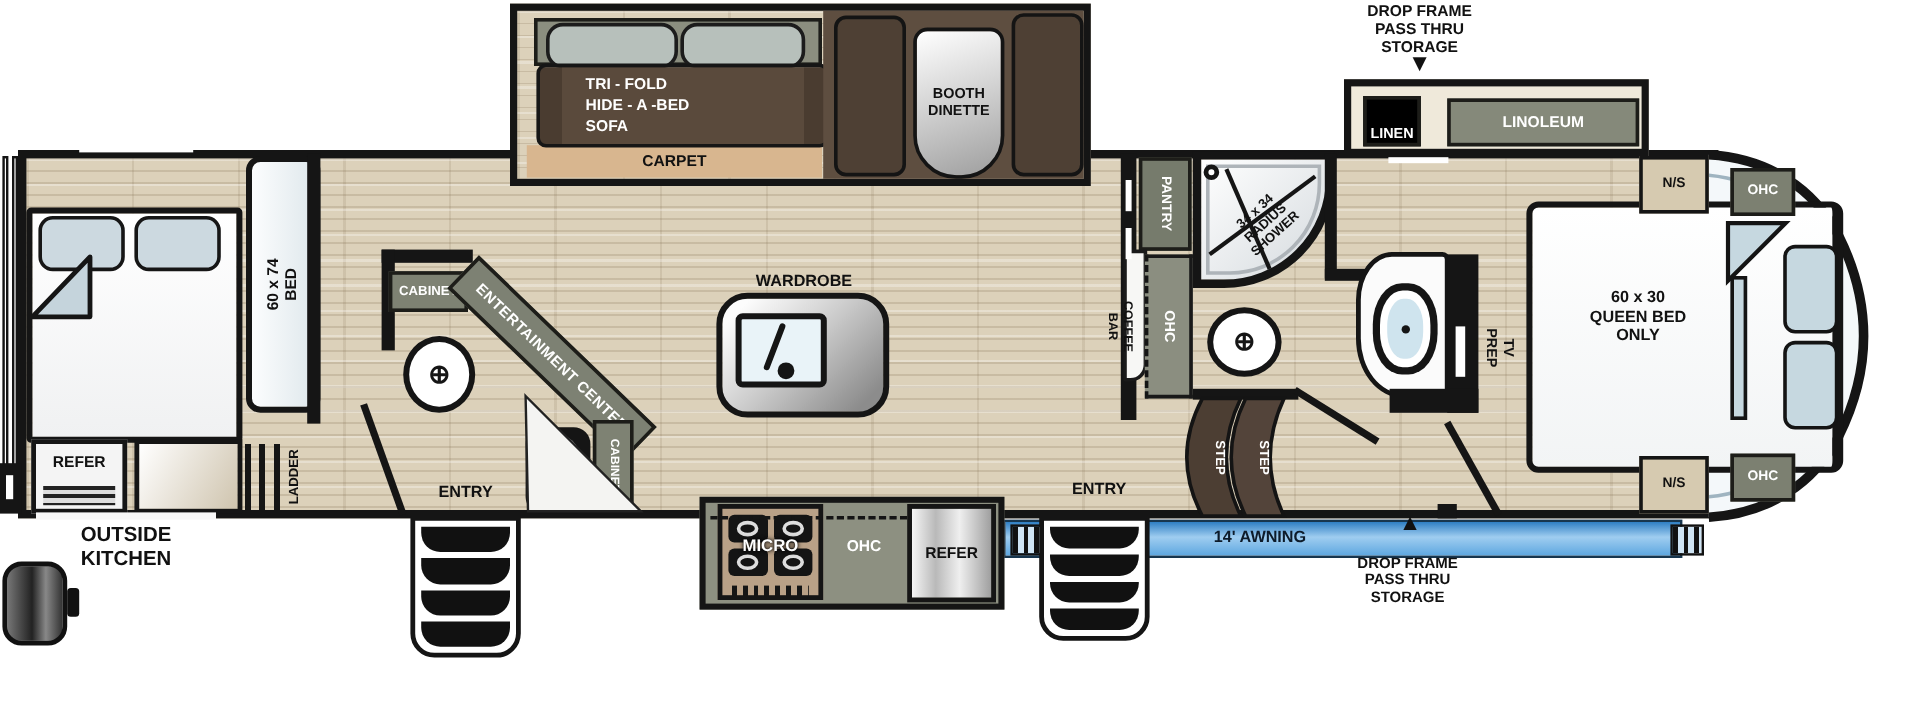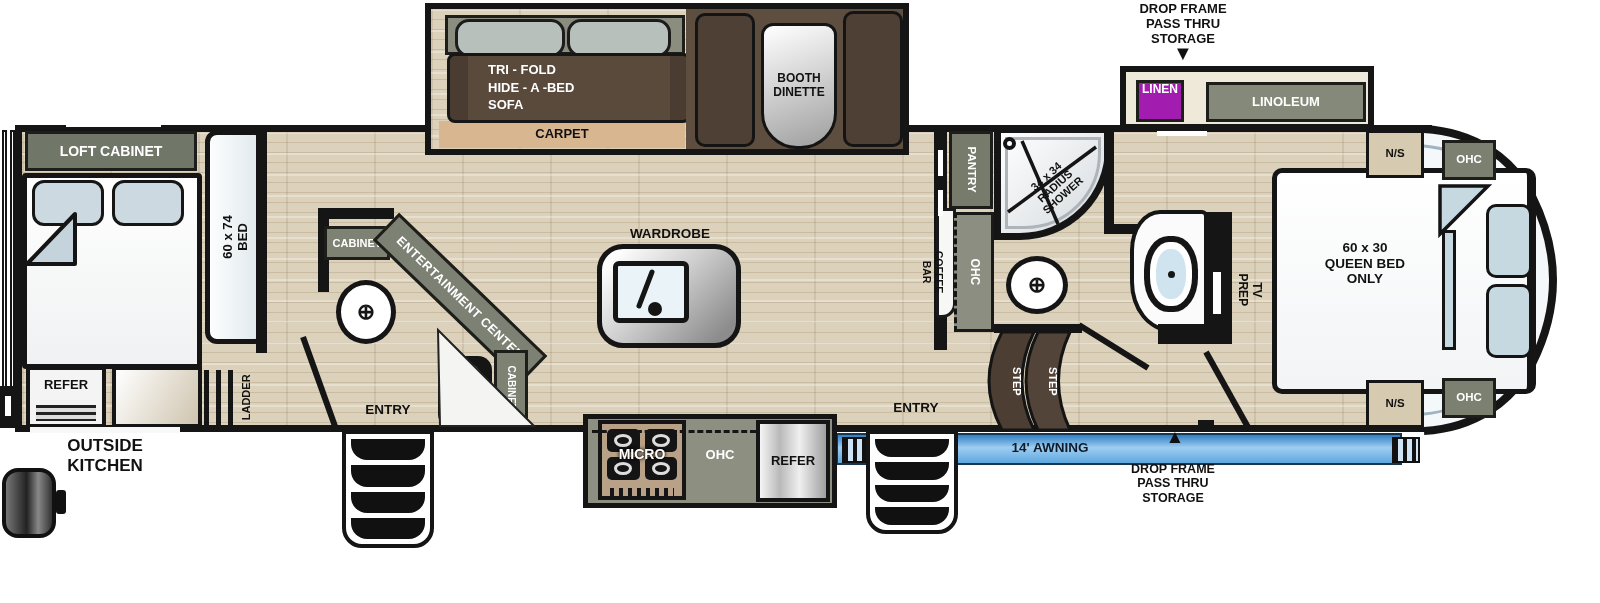--- a/index.html
+++ b/index.html
@@ -40,23 +40,20 @@
     <path d="M1424,146 C1466,150 1497,172 1515,205 C1527,229 1533,254 1533,280 C1533,306 1527,331 1515,355 C1497,388 1466,410 1424,414" fill="none" stroke="#9fb4c0" stroke-width="3"></path>
   </svg>
 
   <div class="abs" style="left:2px;top:130px;width:5px;height:265px;background:#fff;border:2px solid #151515;z-index:10;"></div>
   <div class="abs" style="left:10px;top:130px;width:5px;height:265px;background:#fff;border:2px solid #151515;z-index:10;"></div>
   <div class="abs wall" style="left:0;top:386px;width:18px;height:42px;z-index:10;"></div>
   <div class="abs" style="left:5px;top:396px;width:6px;height:20px;background:#fff;z-index:11;"></div>
   <div class="abs" style="left:2px;top:468px;width:54px;height:70px;border:4px solid #111;border-radius:16px;background:linear-gradient(90deg,#777,#222 45%,#888 70%,#333);z-index:10;"></div>
   <div class="abs" style="left:56px;top:490px;width:10px;height:24px;background:#111;border-radius:3px;z-index:10;"></div>
 
-  <div class="abs olive" style="left:25px;top:131px;width:172px;height:40px;background:#717768;display:flex;align-items:center;justify-content:center;z-index:10;">
-    <span class="lbl wlbl" style="font-size:14px;">LOFT CABINET</span>
-  </div>
   <div class="abs" style="left:22px;top:173px;width:180px;height:196px;background:linear-gradient(180deg,#fff,#f0f1f2);border:5px solid #151515;border-radius:4px;z-index:10;"></div>
   <div class="abs" style="left:32px;top:180px;width:72px;height:46px;background:#ccd9e0;border:3px solid #161616;border-radius:12px;z-index:11;"></div>
   <div class="abs" style="left:112px;top:180px;width:72px;height:46px;background:#ccd9e0;border:3px solid #161616;border-radius:12px;z-index:11;"></div>
   <div class="abs vt vtccw" style="left:205px;top:130px;width:62px;height:214px;background:linear-gradient(90deg,#fcfdfe,#dfe8ec);border:5px solid #151515;border-radius:12px;z-index:10;">
     <span class="lbl" style="font-size:13px;">60 x 74
 BED</span>
   </div>
   <div class="abs" style="left:26px;top:366px;width:80px;height:62px;background:#f4f4f4;border:4px solid #151515;z-index:10;">
     <div class="lbl" style="font-size:13px;margin-top:8px;">REFER</div>
     <div class="abs" style="left:8%;right:8%;bottom:3px;height:16px;background:repeating-linear-gradient(180deg,#222 0 3px,#ddd 3px 7px);"></div>
@@ -189,21 +186,21 @@
     <span class="lbl wlbl" style="font-size:11.5px;">OHC</span>
   </div>
   <div class="abs" style="left:1366px;top:380px;width:58px;height:48px;background:#d6cab0;border:3px solid #151515;display:flex;align-items:center;justify-content:center;z-index:10;">
     <span class="lbl" style="font-size:11.5px;">N/S</span>
   </div>
   <div class="abs olive" style="left:1442px;top:378px;width:54px;height:40px;background:#7c8071;display:flex;align-items:center;justify-content:center;z-index:10;">
     <span class="lbl wlbl" style="font-size:11.5px;">OHC</span>
   </div>
 
   <div class="abs" style="left:1120px;top:66px;width:254px;height:64px;border:6px solid #151515;background:#efe9da;z-index:10;">
-    <div class="abs olive" style="left:10px;top:8px;width:48px;height:42px;background:#a21caf;display:flex;align-items:flex-start;justify-content:center;">
+    <div class="abs olive" style="left:10px;top:8px;width:48px;height:42px;background:#000000;display:flex;align-items:flex-end;justify-content:center;">
       <span class="lbl wlbl" style="font-size:12px;">LINEN</span>
     </div>
     <div class="abs olive" style="left:80px;top:10px;width:160px;height:40px;background:#85897a;display:flex;align-items:center;justify-content:center;">
       <span class="lbl wlbl" style="font-size:13px;">LINOLEUM</span>
     </div>
   </div>
   <div class="abs" style="left:1157px;top:131px;width:50px;height:5px;background:#fff;z-index:10;"></div>
   <div class="abs lbl" style="left:1108px;top:2px;width:150px;font-size:13px;z-index:10;">DROP FRAME
 PASS THRU
 STORAGE</div>

